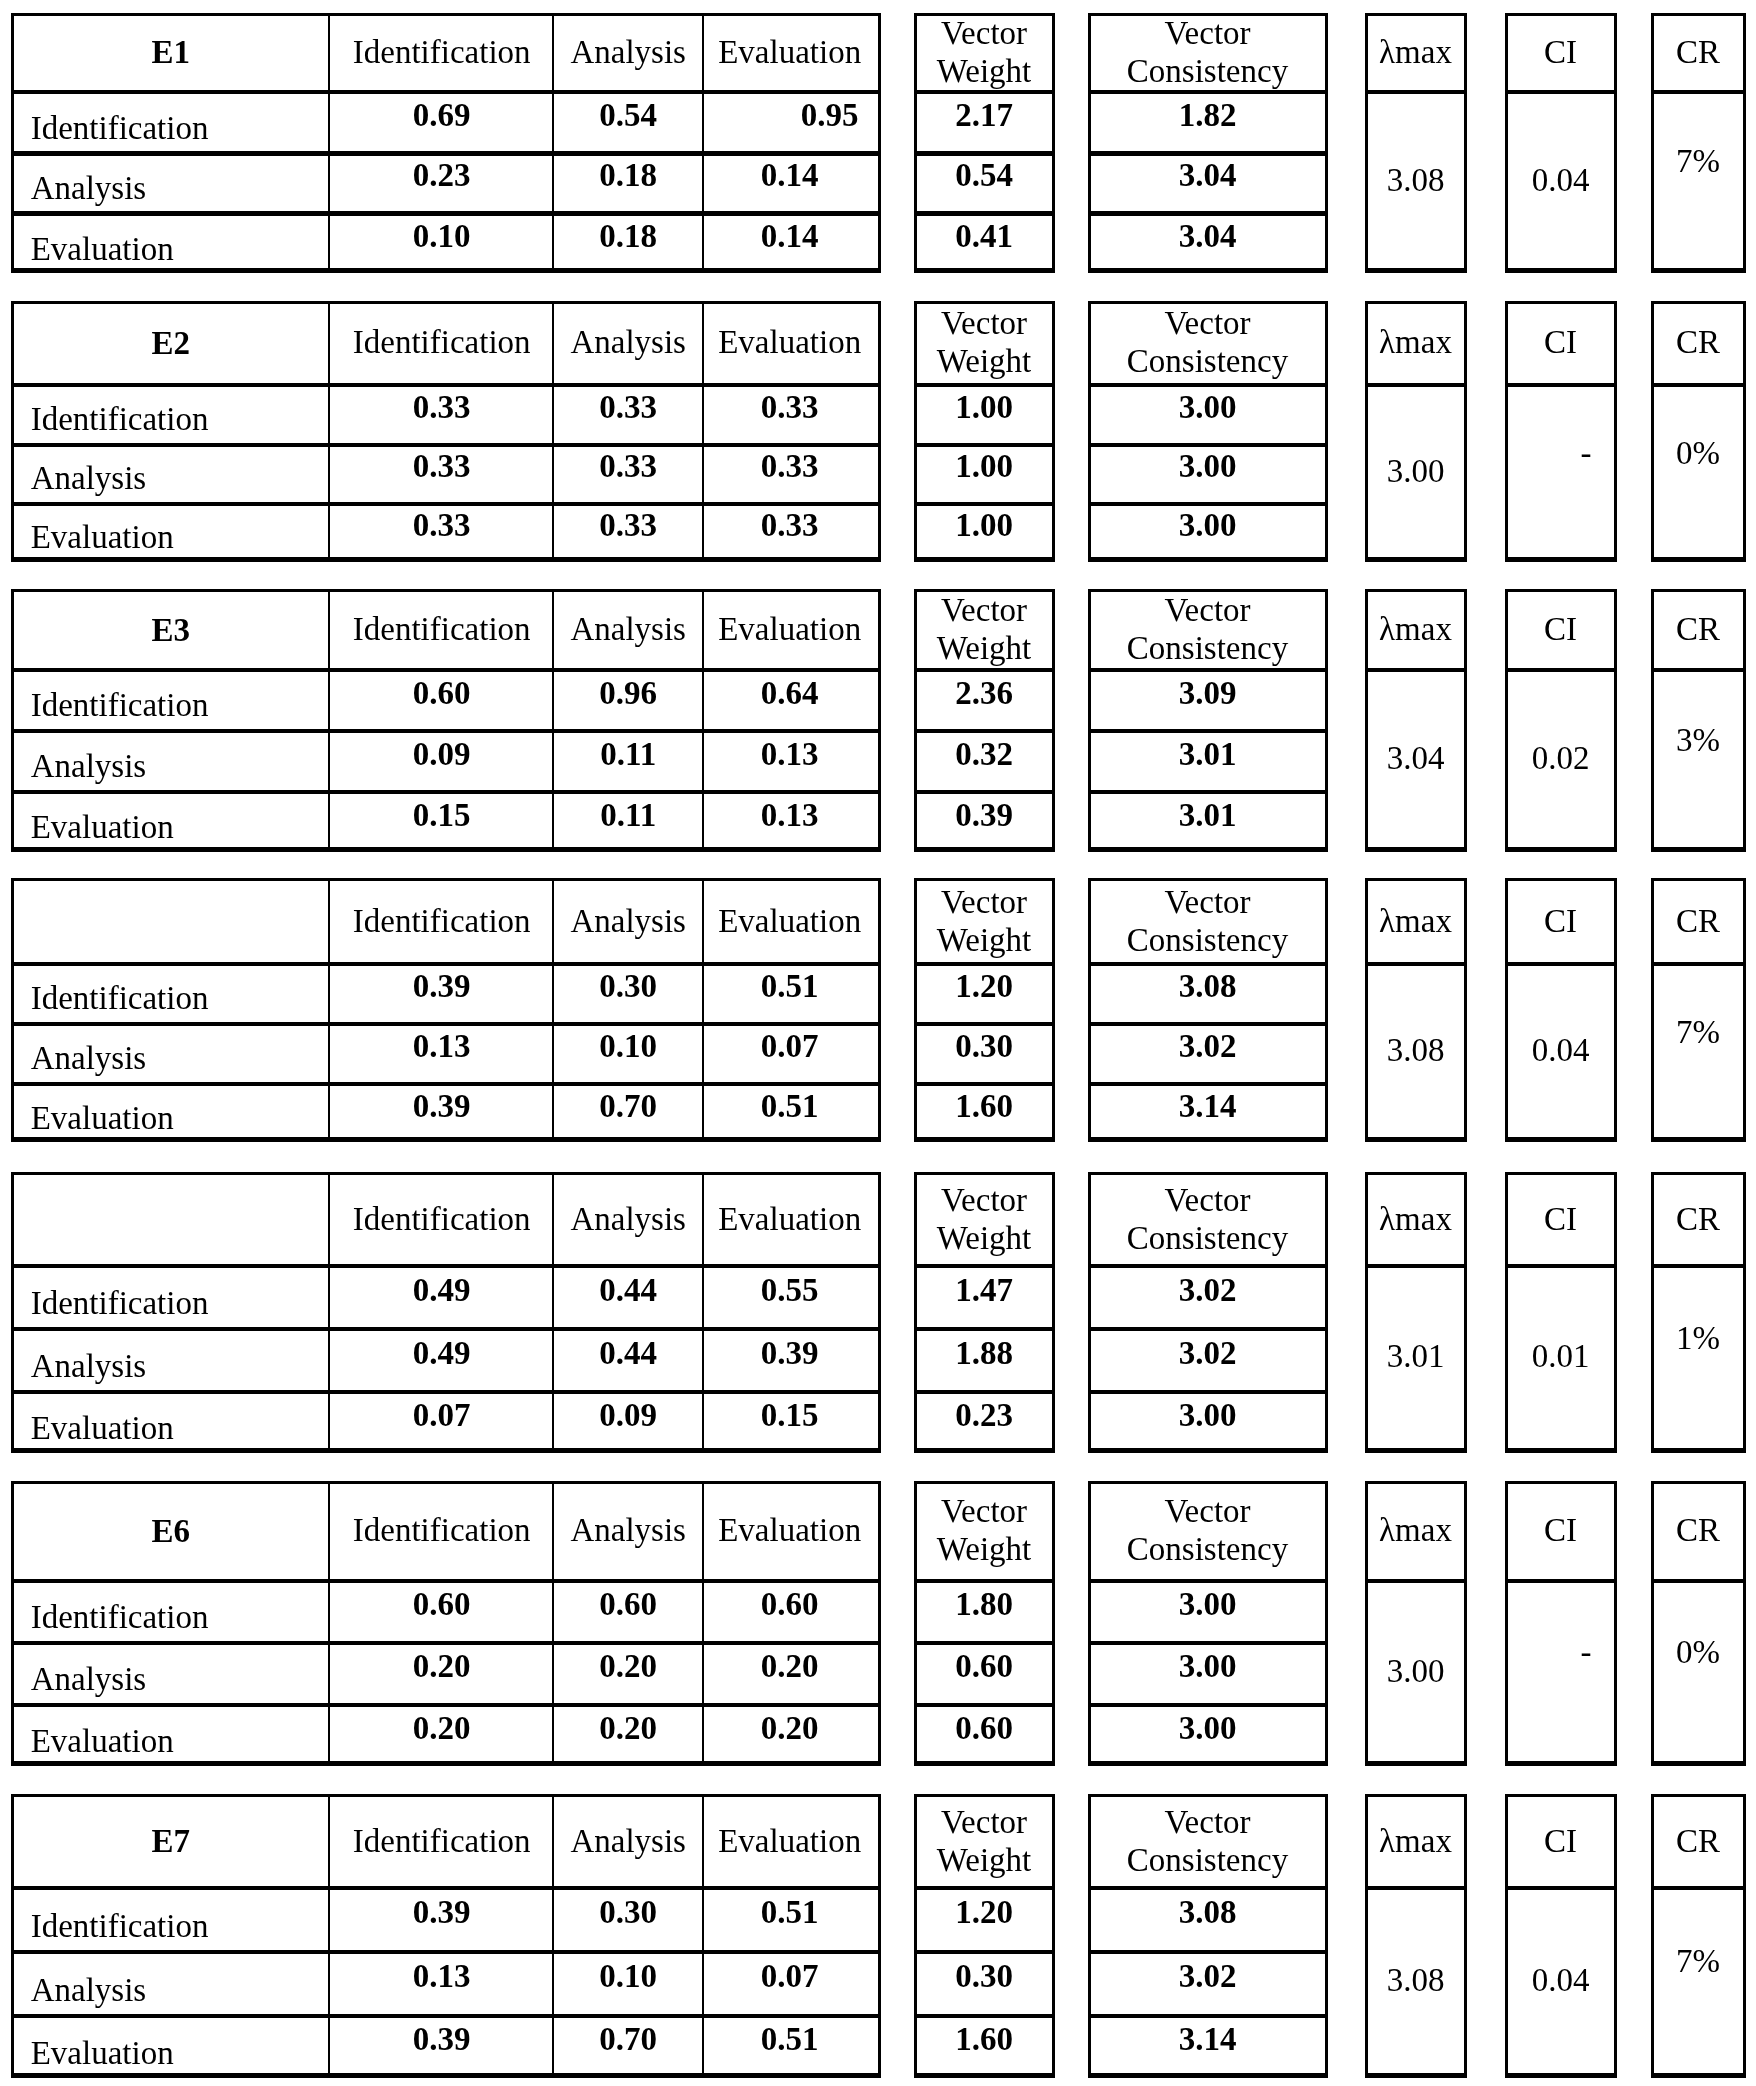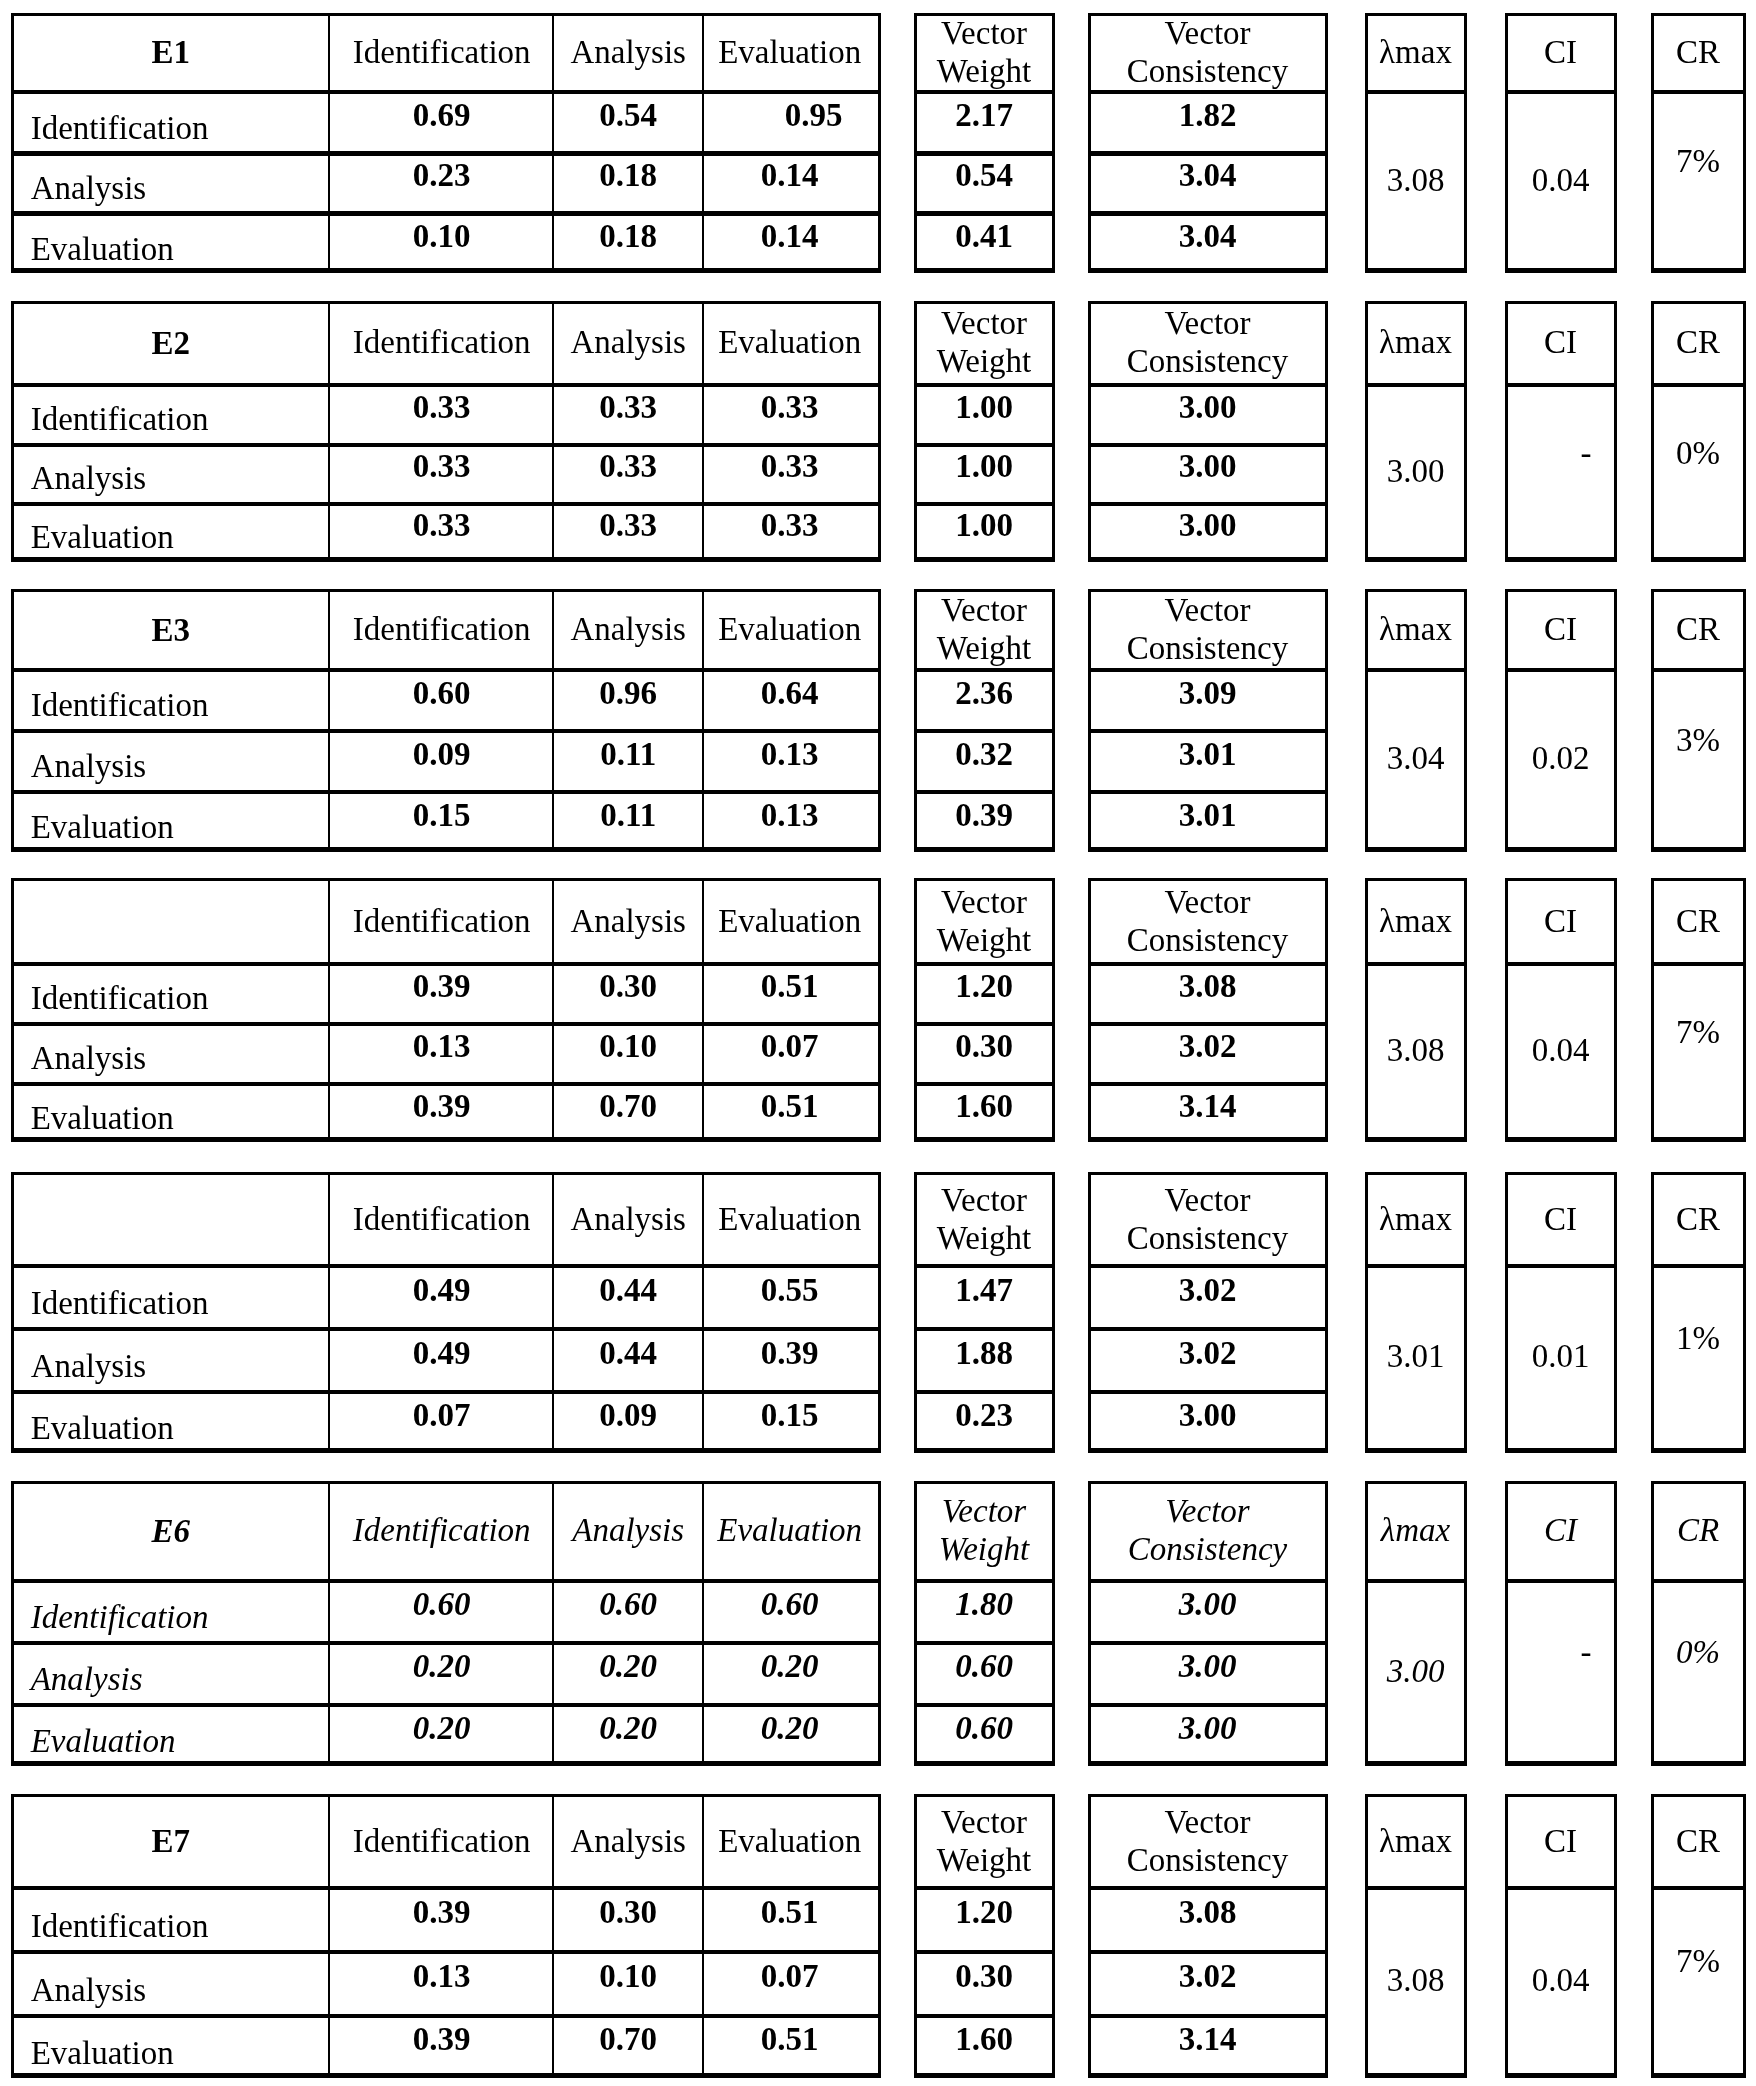--- a/index.html
+++ b/index.html
@@ -27,21 +27,21 @@
         <div class="vline" style="left: 314px;"></div>
         <div class="vline" style="left: 538px;"></div>
         <div class="vline" style="left: 688px;"></div>
         <div class="cell btitle" style="left: 0px; top: 0px; width: 314px; height: 73px;">E1</div>
         <div class="cell htext" style="left: 318px; top: 0px; width: 220px; height: 73px;">Identification</div>
         <div class="cell htext" style="left: 541px; top: 0px; width: 147px; height: 73px;">Analysis</div>
         <div class="cell htext" style="left: 692px; top: 0px; width: 168px; height: 73px;">Evaluation</div>
         <div class="cell rowlbl" style="left: 0px; top: 78px; width: 314px; height: 54px;">Identification</div>
         <div class="cell num" style="left: 318px; top: 72px; width: 220px; height: 54px;">0.69</div>
         <div class="cell num" style="left: 541px; top: 72px; width: 147px; height: 54px;">0.54</div>
-        <div class="cell num" style="left: 716px; top: 72px; width: 168px; height: 54px;">0.95</div>
+        <div class="cell num" style="left: 732px; top: 72px; width: 168px; height: 54px;">0.95</div>
         <div class="hline" style="top: 135px;"></div>
         <div class="cell rowlbl" style="left: 0px; top: 138px; width: 314px; height: 54px;">Analysis</div>
         <div class="cell num" style="left: 318px; top: 132px; width: 220px; height: 54px;">0.23</div>
         <div class="cell num" style="left: 541px; top: 132px; width: 147px; height: 54px;">0.18</div>
         <div class="cell num" style="left: 692px; top: 132px; width: 168px; height: 54px;">0.14</div>
         <div class="hline" style="top: 195px;"></div>
         <div class="cell rowlbl" style="left: 0px; top: 199px; width: 314px; height: 54px;">Evaluation</div>
         <div class="cell num" style="left: 318px; top: 193px; width: 220px; height: 54px;">0.10</div>
         <div class="cell num" style="left: 541px; top: 193px; width: 147px; height: 54px;">0.18</div>
         <div class="cell num" style="left: 692px; top: 193px; width: 168px; height: 54px;">0.14</div>
@@ -337,21 +337,21 @@
         <div class="hdr" style="height: 93px;"></div>
         <div class="cell htext" style="left: 0px; top: 0px; width: 105px; height: 89px;">CI</div>
         <div class="cell plain" style="left: 0px; top: 93px; width: 105px; height: 177px;">0.01</div>
       </div>
       <div class="box" style="left: 1651px; top: 0px; width: 95px; height: 281px;">
         <div class="hdr" style="height: 93px;"></div>
         <div class="cell htext" style="left: 0px; top: 0px; width: 88px; height: 89px;">CR</div>
         <div class="cell plain" style="left: 0px; top: 75px; width: 88px; height: 177px;">1%</div>
       </div>
     </div>
-    <div class="block" style="top: 1481px; height: 238px; font-style: italic;">
+    <div class="block" style="top: 1481px; height: 238px;">
       <div class="box" style="left: 10.7px; top: 0px; width: 870px; height: 285px;">
         <div class="hdr" style="height: 99px;"></div>
         <div class="vline" style="left: 314px;"></div>
         <div class="vline" style="left: 538px;"></div>
         <div class="vline" style="left: 688px;"></div>
         <div class="cell btitle" style="left: 0px; top: 0px; width: 314px; height: 94px;">E6</div>
         <div class="cell htext" style="left: 318px; top: 0px; width: 220px; height: 94px;">Identification</div>
         <div class="cell htext" style="left: 541px; top: 0px; width: 147px; height: 94px;">Analysis</div>
         <div class="cell htext" style="left: 692px; top: 0px; width: 168px; height: 94px;">Evaluation</div>
         <div class="cell rowlbl" style="left: 0px; top: 99px; width: 314px; height: 55px;">Identification</div>

